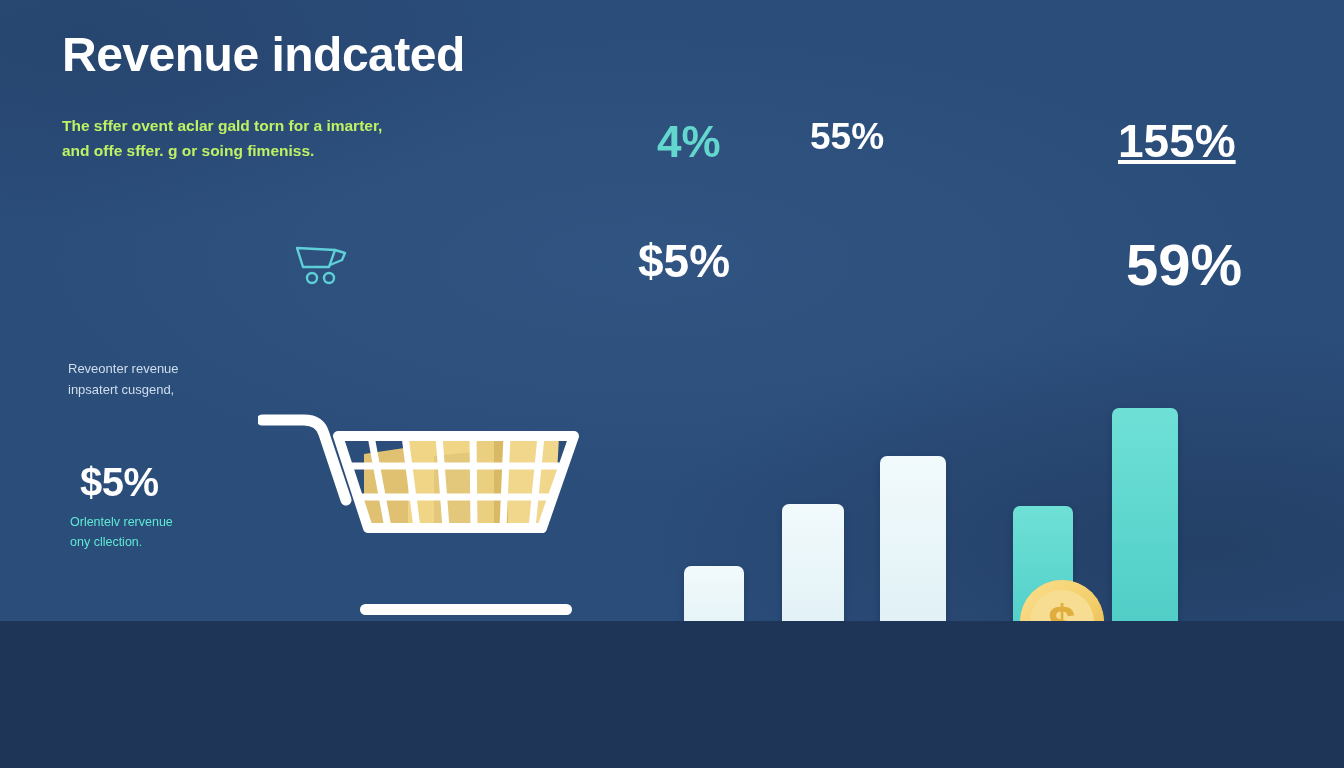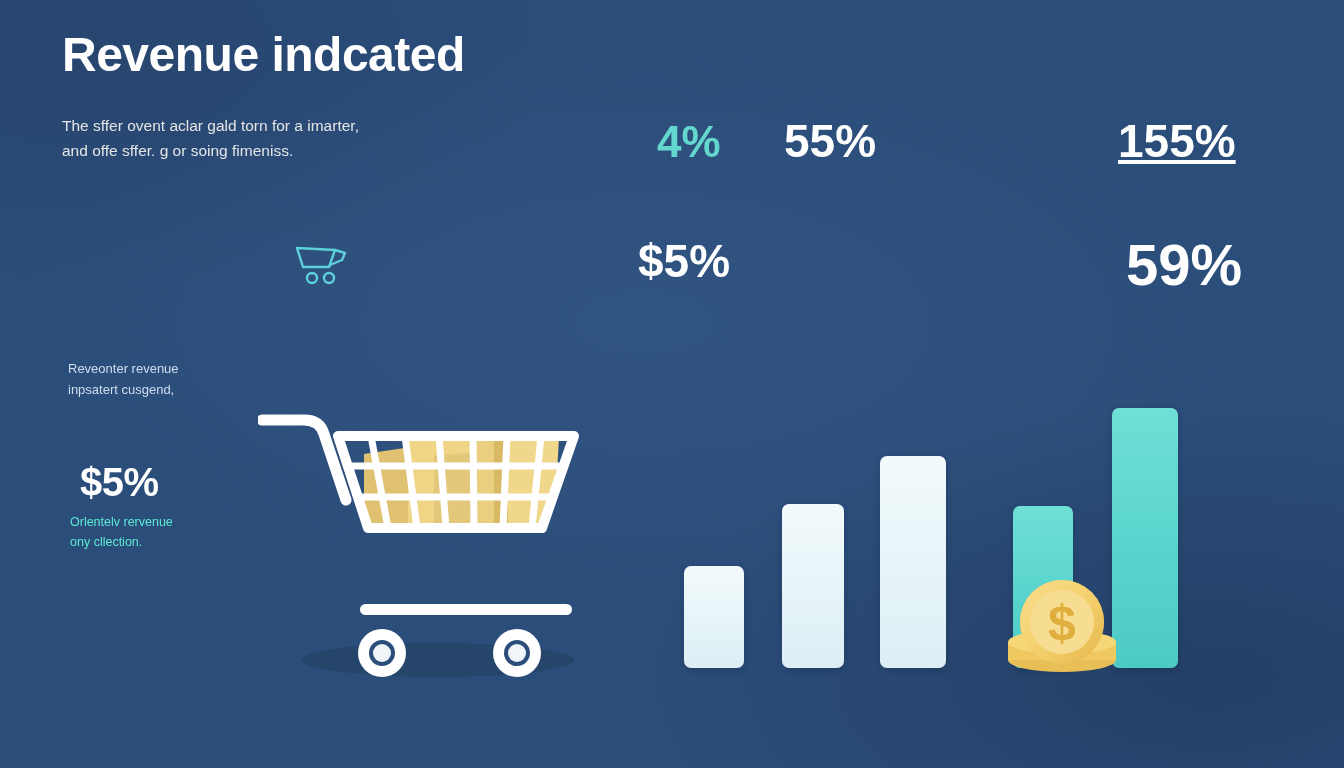--- a/index.html
+++ b/index.html
@@ -7,21 +7,21 @@
     margin: 0;
     padding: 0;
     background: #1f3557;
   }
   body {
     font-family: "Liberation Sans", sans-serif;
   }
   #canvas {
     position: relative;
     width: 1344px;
-    height: 768px;
+    height: 621px;
     overflow: hidden;
     background: #2b4d7a;
   }
   
   #bg-vignette {
     position: absolute;
     inset: 0;
     background:
       radial-gradient(ellipse 75% 60% at 48% 42%, rgba(58,96,142,0.38) 0%, rgba(43,77,122,0.0) 62%),
       radial-gradient(ellipse 60% 50% at 90% 88%, rgba(26,47,78,0.45) 0%, rgba(43,77,122,0) 70%),
@@ -41,22 +41,22 @@
     font-weight: 700;
     color: #ffffff;
     letter-spacing: -0.5px;
     line-height: 1.06;
     white-space: nowrap;
   }
   #subtitle {
     margin-top: 32px;
     font-size: 15.5px;
     line-height: 1.62;
-    color: #e5e5e5;
-    font-weight: 400;
+    color: #bef264;
+    font-weight: 700;
     max-width: 400px;
   }
 
   
   #left-note {
     position: absolute;
     left: 68px;
     top: 358px;
     width: 210px;
   }
@@ -86,21 +86,21 @@
   }
 
   
   .stat-num {
     position: absolute;
     font-weight: 700;
     line-height: 1;
     white-space: nowrap;
   }
   #stat-4  { left: 657px;  top: 120px; font-size: 44px; color: #63d7ce; }
-  #stat-55 { left: 784px;  top: 118px; font-size: 46px; color: #ffffff; }
+  #stat-55 { left: 810px;  top: 118px; font-size: 37px; color: #ffffff; }
   #stat-155{ left: 1118px; top: 118px; font-size: 46px; color: #ffffff; }
   #stat-d5 { left: 638px;  top: 238px; font-size: 46px; color: #ffffff; }
   #stat-59 { left: 1126px; top: 236px; font-size: 58px; color: #ffffff; }
 
   
   #mini-cart {
     position: absolute;
     left: 293px;
     top: 240px;
     width: 60px;

